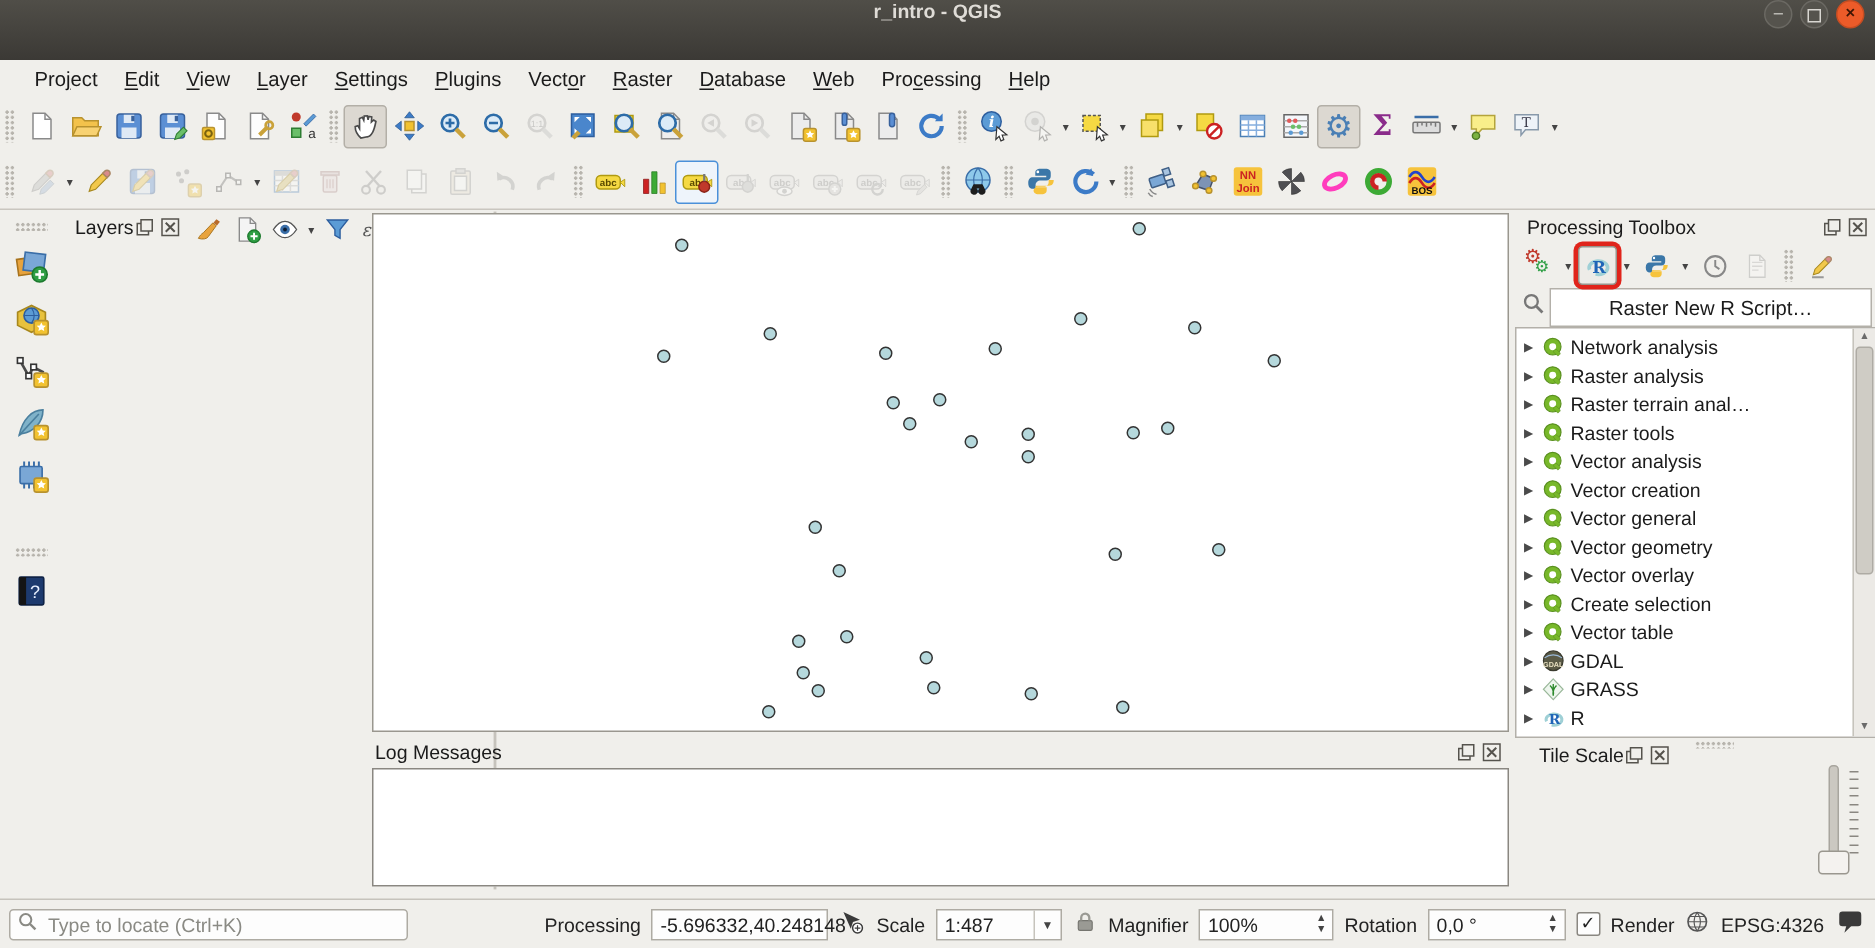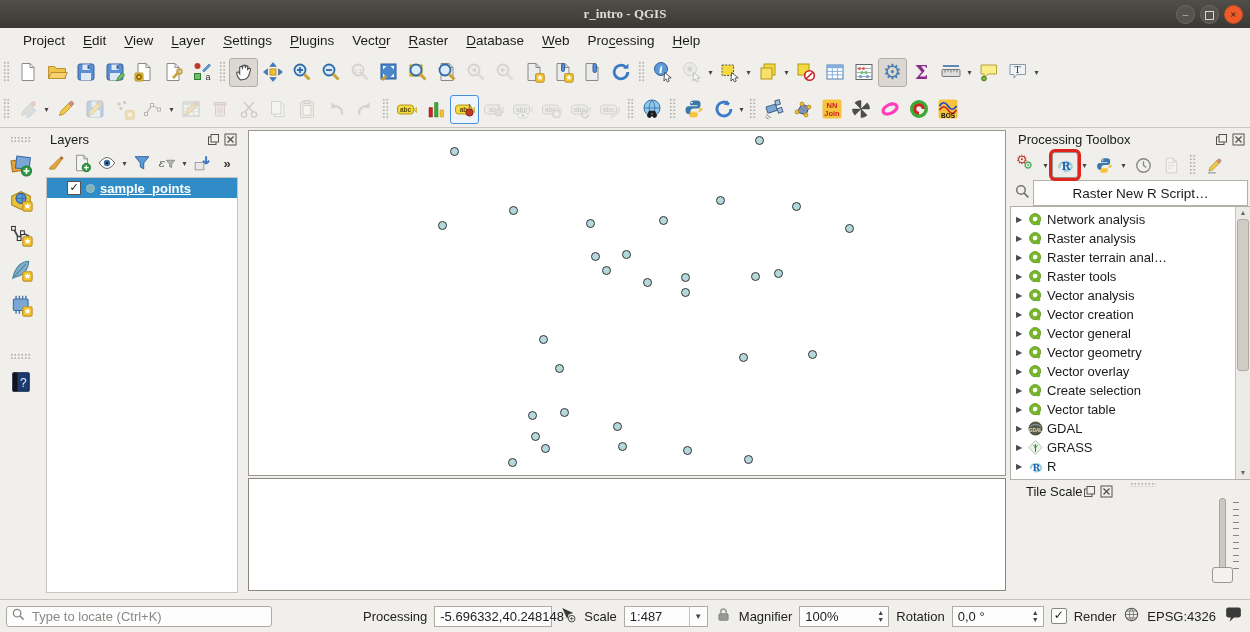--- a/index.html
+++ b/index.html
@@ -1,19 +1,19 @@
 <!DOCTYPE html>
 <html><head>
 <meta charset="utf-8">
 <style>
   html,body{margin:0;padding:0;}
   body{width:1250px;height:632px;overflow:hidden;font-family:"Liberation Sans","DejaVu Sans",sans-serif;-webkit-font-smoothing:antialiased;}
   #app{width:1250px;height:632px;background:#f0efeb;position:relative;display:flex;flex-direction:column;}
   
-  .titlebar{height:28px;background:linear-gradient(#504e48,#3b3935);position:relative;display:flex;align-items:center;flex:0 0 auto;font-family:Liberation Serif, serif;}
+  .titlebar{height:40px;background:linear-gradient(#504e48,#3b3935);position:relative;display:flex;flex:0 0 auto;}
   .titlebar .title{position:absolute;left:0;right:0;text-align:center;color:#dfdcd7;font-weight:bold;font-size:13px;}
   .winbtns{margin-left:auto;display:flex;gap:5px;margin-right:7px;z-index:2;}
   .wbtn{width:19px;height:19px;border-radius:50%;background:#55534d;border:1px solid #6b6963;color:#d8d6d1;font-size:11px;line-height:17px;text-align:center;box-sizing:border-box;}
   .wbtn.close{background:#ec5b29;border-color:#c64d22;color:#3d1505;font-weight:bold;}
   .wbtn .sq{display:inline-block;width:7px;height:7px;border:1px solid #d8d6d1;margin-top:5px;}
   
   .menubar{height:25px;background:#f0efeb;display:flex;align-items:center;padding-left:14px;font-size:13.5px;color:#1b1b1b;flex:0 0 auto;}
   .menu-item{padding:3px 9px;cursor:default;}
   .menu-item u{text-decoration:underline;text-underline-offset:2px;}
   
@@ -32,21 +32,21 @@
   .leftdock{width:42px;display:flex;flex-direction:column;align-items:center;padding-top:8px;gap:11px;flex:0 0 auto;}
   .dockhandle{width:22px;height:6px;background-image:radial-gradient(#b7b4ad 1px,transparent 1.1px);background-size:3.5px 3.5px;}
   .dockbtn{width:26px;height:24px;display:flex;align-items:center;justify-content:center;}
   .dockgap{height:14px;}
   
   .panel-titlebar{height:22px;display:flex;align-items:center;padding:0 5px 0 8px;font-size:13px;color:#1b1b1b;flex:0 0 auto;}
   .panel-title{flex:1;}
   .pbtns{display:flex;gap:3px;}
   .pbtn{width:14px;height:14px;display:flex;align-items:center;justify-content:center;}
   
-  .layers-panel{width:200px;display:flex;flex-direction:column;flex:0 0 auto;}
+  .layers-panel{width:200px;display:flex;flex-direction:row;flex:0 0 auto;}
   .layers-toolbar{height:26px;display:flex;align-items:center;gap:1px;padding:0 3px;flex:0 0 auto;}
   .lbtn{width:24px;height:24px;display:flex;align-items:center;justify-content:center;position:relative;}
   .layers-list{flex:1;background:#fff;border:1px solid #c6c3bc;margin:1px 4px 6px 4px;overflow:hidden;}
   .layer-row{height:20px;background:#308cc6;color:#fff;display:flex;align-items:center;gap:5px;padding-left:20px;font-size:13px;}
   .layer-row .chk{width:12px;height:12px;background:#fff;border:1px solid #555;color:#111;font-size:11px;line-height:11px;text-align:center;flex:0 0 auto;}
   .layer-row .marker{width:7px;height:7px;border-radius:50%;background:#7fb2bb;border:1px solid #9fc5cc;flex:0 0 auto;}
   .layer-row .lname{text-decoration:underline;font-weight:bold;}
   
   .center{flex:1;display:flex;flex-direction:column;min-width:0;}
   .canvas{margin:2px 4px 0 6px;height:344px;background:#fff;border:1px solid #9a978f;position:relative;flex:0 0 auto;}
@@ -767,20 +767,37 @@
           <div class="pt" style="left: 311px; top: 277px; background: rgb(181, 216, 220); border-color: rgb(51, 51, 51);"></div>
           <div class="pt" style="left: 364px; top: 291px; background: rgb(181, 216, 220); border-color: rgb(51, 51, 51);"></div>
           <div class="pt" style="left: 282px; top: 301px; background: rgb(181, 216, 220); border-color: rgb(51, 51, 51);"></div>
           <div class="pt" style="left: 292px; top: 313px; background: rgb(181, 216, 220); border-color: rgb(51, 51, 51);"></div>
           <div class="pt" style="left: 369px; top: 311px; background: rgb(181, 216, 220); border-color: rgb(51, 51, 51);"></div>
           <div class="pt" style="left: 434px; top: 315px; background: rgb(181, 216, 220); border-color: rgb(51, 51, 51);"></div>
           <div class="pt" style="left: 495px; top: 324px; background: rgb(181, 216, 220); border-color: rgb(51, 51, 51);"></div>
           <div class="pt" style="left: 259px; top: 327px; background: rgb(181, 216, 220); border-color: rgb(51, 51, 51);"></div>
         </div>
       <div class="log-panel">
+        <div class="panel-titlebar" style="padding-left:2px;">
+          <div class="panel-title">Log Messages</div>
+          <div class="pbtns">
+            <div class="pbtn">
+                <svg width="13" height="13" viewBox="0 0 13 13">
+                  <rect x="1.5" y="4" width="7.5" height="7.5" fill="none" stroke="#55534d"></rect>
+                  <rect x="4" y="1.5" width="7.5" height="7.5" fill="#f0efeb" stroke="#55534d"></rect>
+                </svg>
+              </div>
+            <div class="pbtn">
+                <svg width="13" height="13" viewBox="0 0 13 13">
+                  <rect x="1" y="1" width="11" height="11" fill="none" stroke="#55534d"></rect>
+                  <path d="M3.5 3.5l6 6M9.5 3.5l-6 6" stroke="#55534d" stroke-width="1.4"></path>
+                </svg>
+              </div>
+          </div>
+        </div>
         <div class="log-content"></div>
       </div>
     </div>
 
     <div class="right">
       <div class="proc-panel">
         <div class="panel-titlebar">
           <div class="panel-title">Processing Toolbox</div>
           <div class="pbtns">
             <div class="pbtn">

